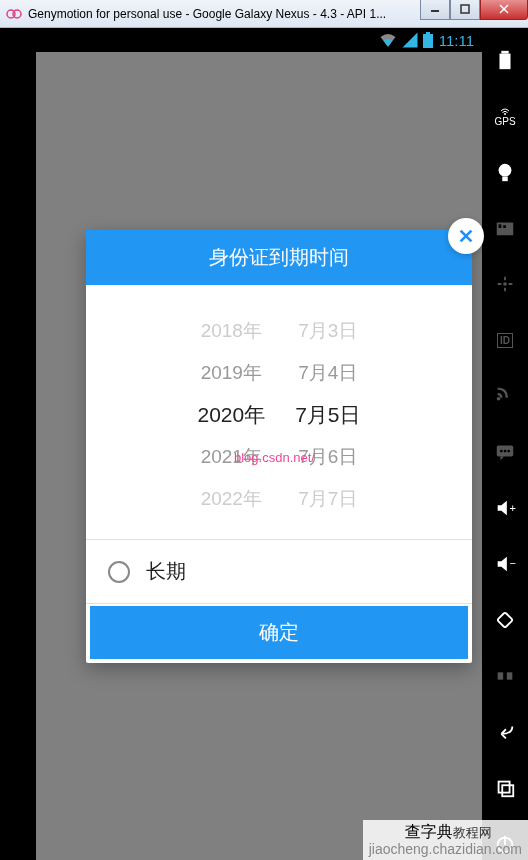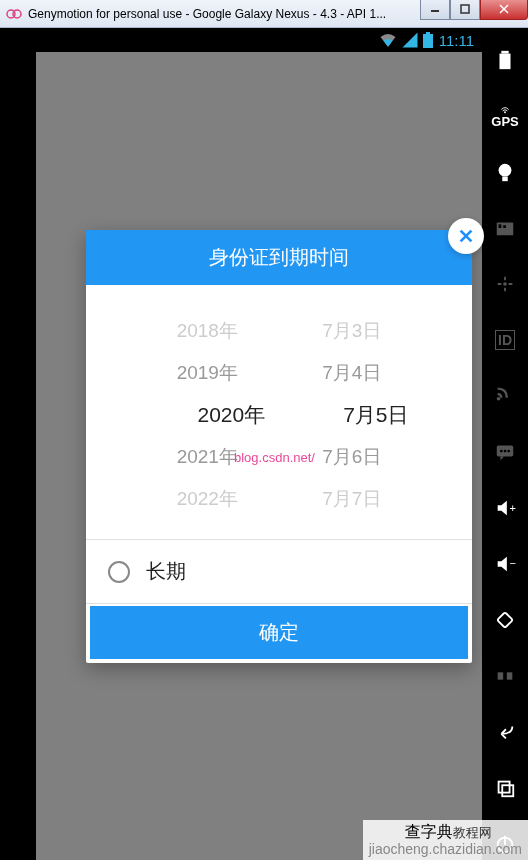--- a/index.html
+++ b/index.html
@@ -15,22 +15,22 @@
     .win-btn.close { width: 48px; background: linear-gradient(to bottom, #e89090, #c83030); color: #fff; border-color: #a02020; border-top-right-radius: 0; border-bottom-right-radius: 4px; }
     .win-btn.min, .win-btn.max { color: #333; }
     
     
     .geny-frame { position: absolute; top: 28px; left: 0; right: 0; bottom: 0; background: #000; display: flex; padding-left: 36px; }
     .device-area { flex: 1; display: flex; flex-direction: column; position: relative; }
     .sidebar { width: 46px; background: #000; display: flex; flex-direction: column; align-items: center; padding-top: 20px; gap: 32px; }
     .sidebar-icon { color: #fff; width: 24px; height: 24px; display: flex; align-items: center; justify-content: center; font-size: 18px; }
     .sidebar-icon svg { width: 22px; height: 22px; fill: #fff; }
     .sidebar-icon.dim svg { fill: #555; }
-    .sidebar-gps { font-size: 13px; font-weight: bold; color: #fff; text-align: center; line-height: 1; }
-    .sidebar-id { font-size: 14px; font-weight: bold; border: 1.5px solid #555; color: #555; padding: 1px 2px; }
+    .sidebar-gps { font-size: 10px; font-weight: normal; color: #fff; text-align: center; line-height: 1; }
+    .sidebar-id { font-size: 10px; font-weight: bold; border: 1.5px solid #555; color: #555; padding: 1px 2px; }
     
     
     .status-bar { height: 24px; background: #000; display: flex; justify-content: flex-end; align-items: center; padding-right: 8px; gap: 4px; }
     .status-bar svg { fill: #33b5e5; }
     .status-wifi { width: 18px; height: 18px; }
     .status-sig { width: 18px; height: 18px; }
     .status-batt { width: 10px; height: 16px; }
     .status-time { color: #33b5e5; font-size: 15px; font-family: "Segoe UI", sans-serif; margin-left: 2px; }
     
     
@@ -41,21 +41,21 @@
     .modal-close { position: absolute; right: -12px; top: -12px; width: 36px; height: 36px; border-radius: 50%; background: #fff; display: flex; align-items: center; justify-content: center; box-shadow: 0 2px 6px rgba(0,0,0,0.2); cursor: pointer; }
     .modal-close svg { width: 18px; height: 18px; stroke: #1e90ff; stroke-width: 3; fill: none; }
     .modal-header { background: #2196f3; color: #fff; text-align: center; padding: 14px 0; font-size: 20px; }
     .modal-body { padding: 30px 0 24px; }
     
     
     .picker { display: flex; justify-content: center; gap: 30px; height: 200px; position: relative; overflow: hidden; }
     .wheel { display: flex; flex-direction: column; align-items: center; justify-content: center; gap: 16px; }
     .wheel-item { font-size: 19px; color: #ccc; height: 26px; line-height: 26px; }
     .wheel-item.near { color: #999; }
-    .wheel-item.sel { color: #222; font-size: 21px; margin-left: 48px; }
+    .wheel-item.sel { color: #222; font-size: 21px; }
     .watermark { position: absolute; font-size: 13px; color: #ec4899; }
     
     .divider { height: 1px; background: #e0e0e0; margin: 0; }
     
     .permanent-row { display: flex; align-items: center; padding: 18px 22px; gap: 16px; }
     .radio-circle { width: 22px; height: 22px; border: 2px solid #888; border-radius: 50%; }
     .permanent-label { font-size: 20px; color: #222; }
     
     .confirm-btn { margin: 2px 4px 4px; background: #2196f3; color: #fff; text-align: center; padding: 13px 0; font-size: 20px; cursor: pointer; }
     

